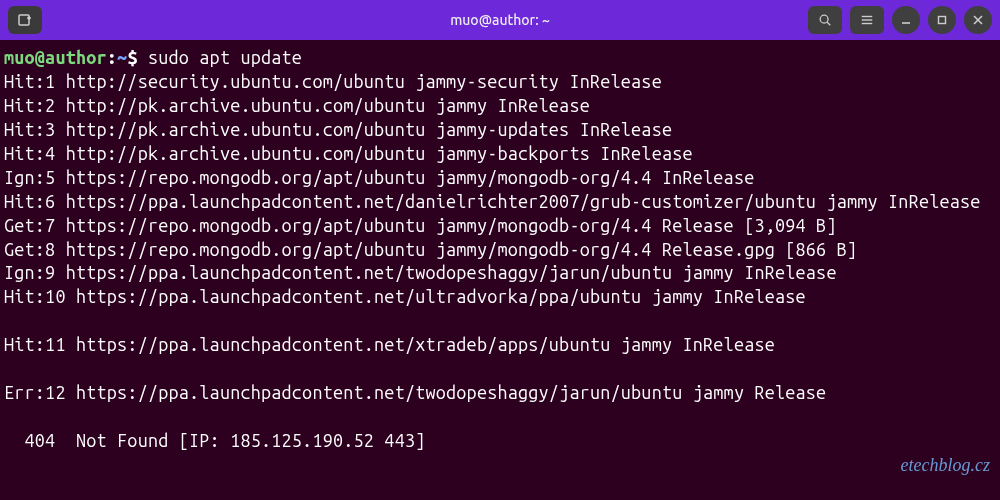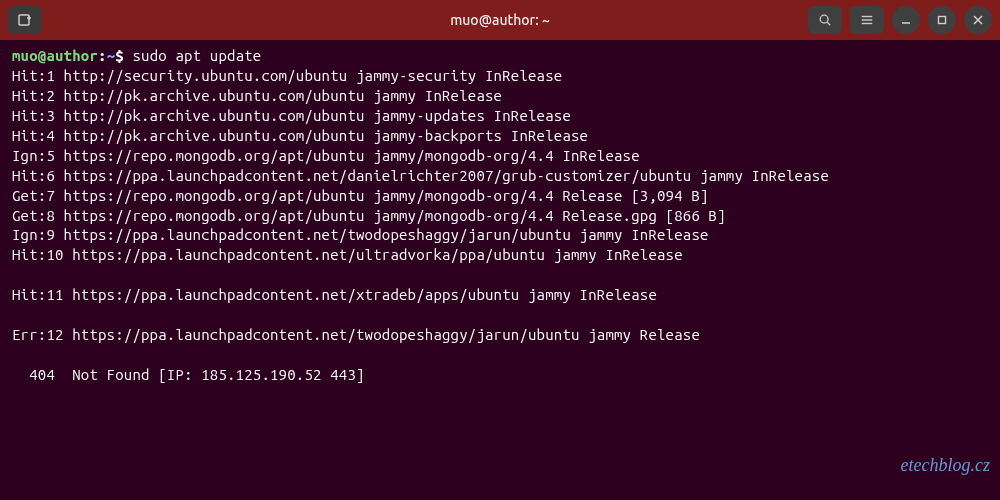--- a/index.html
+++ b/index.html
@@ -6,21 +6,21 @@
     body {
       font-family: 'Ubuntu Mono', 'DejaVu Sans Mono', Consolas, monospace;
       background: #2c001e;
       width: 1000px;
       height: 500px;
       overflow: hidden;
       position: relative;
     }
     .titlebar {
       height: 40px;
-      background: #7f1d1d;
+      background: #6d28d9;
       display: flex;
       align-items: center;
       padding: 0 8px;
       position: relative;
     }
     .titlebar-left {
       display: flex;
       align-items: center;
       gap: 6px;
     }
@@ -56,22 +56,22 @@
       border-radius: 50%;
       background: #3f3f3f;
       display: flex;
       align-items: center;
       justify-content: center;
       color: #ddd;
       font-size: 12px;
     }
     .win-btn.square { border-radius: 6px; width: 34px; height: 28px; }
     .terminal {
-      padding: 6px 12px;
-      font-size: 15px;
+      padding: 6px 4px;
+      font-size: 18px;
       line-height: 1.33;
       color: #fff;
       white-space: pre-wrap;
       word-break: break-all;
       letter-spacing: 0.2px;
     }
     .prompt-user { color: #7dd97d; font-weight: bold; }
     .prompt-path { color: #7aa7ff; font-weight: bold; }
     .prompt-sep { color: #fff; font-weight: bold; }
     .cmd { color: #fff; }

